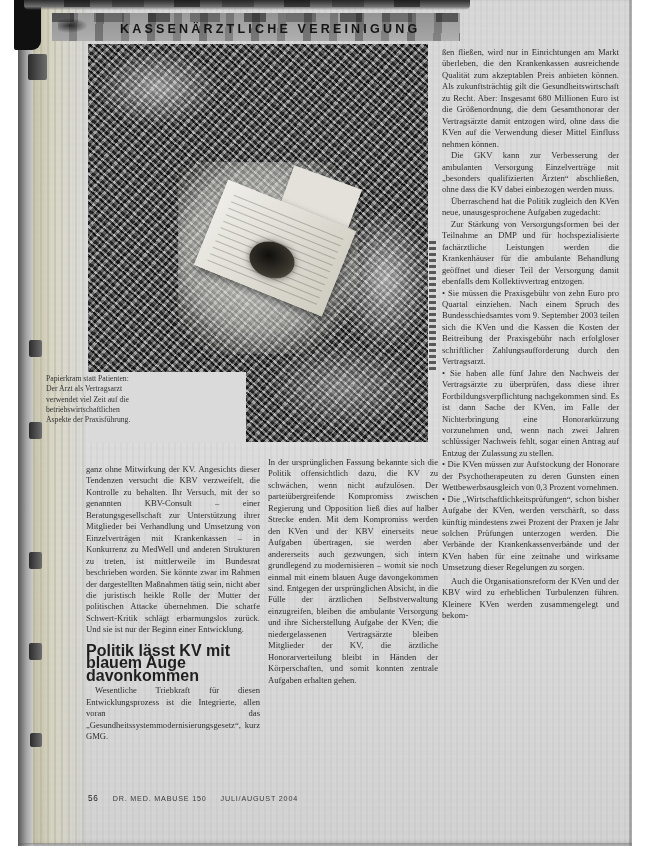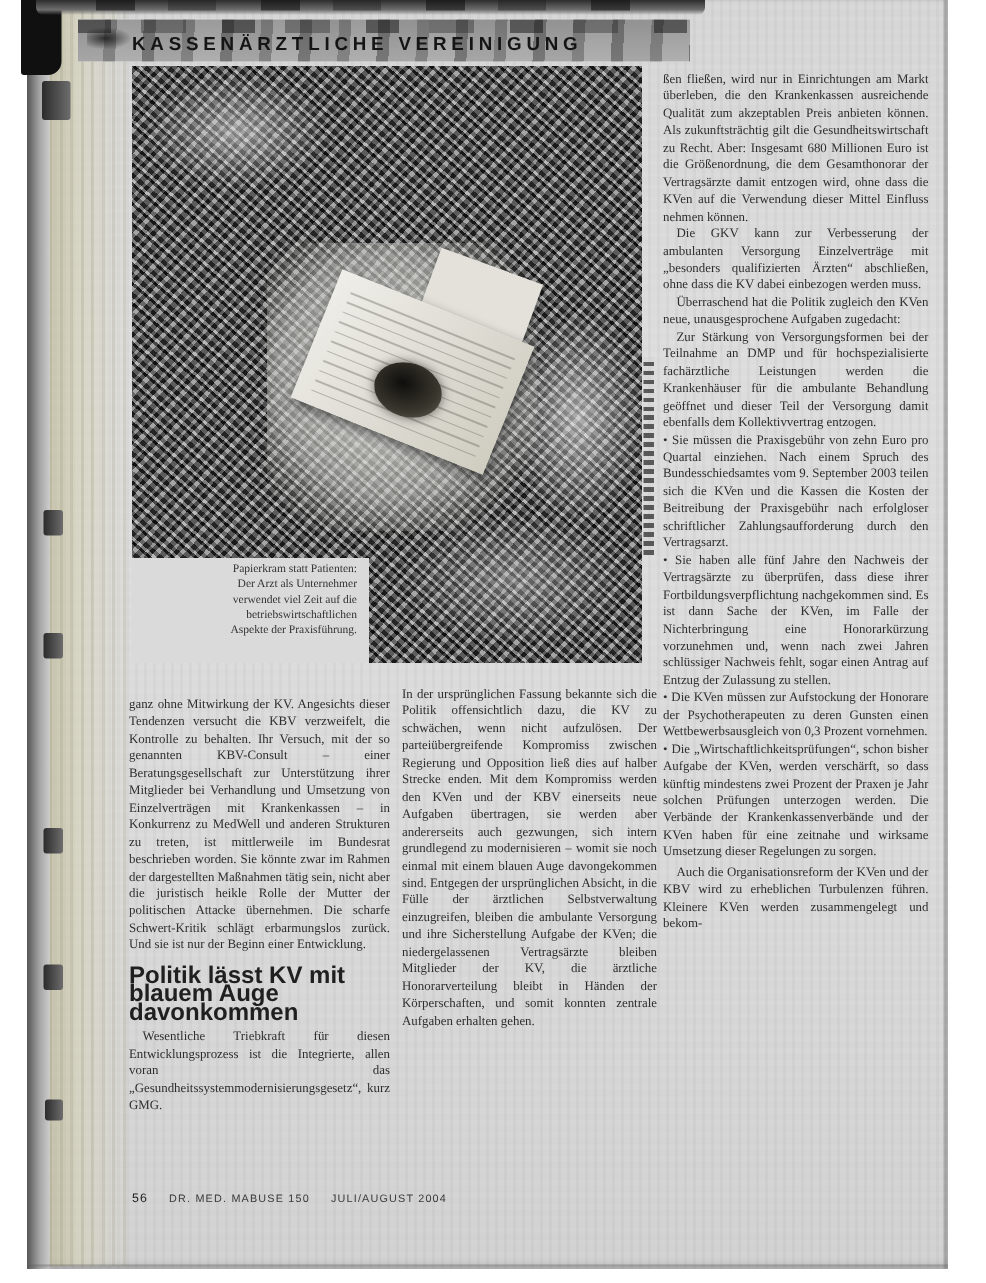--- a/index.html
+++ b/index.html
@@ -65,24 +65,24 @@
   }
   .masthead::before{
     content:"";position:absolute;left:0;top:0;width:100%;height:9px;
     background:repeating-linear-gradient(90deg, rgba(18,18,18,.5) 0 22px, transparent 22px 42px, rgba(35,35,35,.38) 42px 72px, transparent 72px 96px);
   }
   .masthead-smudge{
     position:absolute;left:6px;top:5px;width:30px;height:15px;
     background:radial-gradient(ellipse at 40% 50%, rgba(20,20,20,.8), rgba(20,20,20,0) 70%);
   }
   .masthead-title{
-    position:absolute;left:36px;top:9px;
+    position:absolute;left:52px;top:9px;
     font-family:"Liberation Sans", sans-serif;font-weight:700;
     font-size:12.5px;letter-spacing:3.2px;color:#151515;
-    filter:blur(.35px);white-space:nowrap;
+    filter:blur(.35px);white-space:nowrap;padding-left:16px;
   }
 
   
   .photo{
     position:absolute;left:88px;top:44px;width:340px;height:398px;overflow:hidden;
     background:
       repeating-linear-gradient(41deg, rgba(10,10,10,.6) 0 2px, rgba(205,205,205,.5) 2px 4px, rgba(28,28,28,.45) 4px 7px, rgba(165,165,165,.4) 7px 10px),
       repeating-linear-gradient(-47deg,#171717 0 3px,#8c8c8c 3px 5px,#2a2a2a 5px 9px,#a5a5a5 9px 12px),
       repeating-linear-gradient(5deg,#3b3b3b 0 7px,#6e6e6e 7px 13px);
   }
@@ -118,21 +118,21 @@
     position:absolute;left:88px;top:372px;width:158px;height:70px;background:#dadada;
   }
   .credit-strip{
     position:absolute;left:429px;top:238px;width:7px;height:132px;filter:blur(.3px);
     background:repeating-linear-gradient(0deg, rgba(55,55,55,.8) 0 3px, rgba(205,205,205,.25) 3px 6px);
   }
 
   
   .caption{
     position:absolute;left:46px;top:374px;width:192px;
-    text-align:right;font-size:7.7px;line-height:10.3px;color:#323232;
+    font-size:7.7px;line-height:10.3px;color:#323232;
     filter:blur(.35px);
   }
 
   
   .col{
     position:absolute;text-align:justify;
     font-size:8.6px;line-height:11.45px;color:#2e2e2e;
     filter:blur(.38px);overflow:hidden;
     -webkit-hyphens:auto;hyphens:auto;
   }
@@ -186,21 +186,21 @@
   <div class="photo-scene"></div>
   <div class="paper-slip"></div>
   <div class="paper"></div>
   <div class="blob"></div>
 </div>
 <div class="photo-notch"></div>
 <div class="credit-strip"></div>
 
 <div class="caption">
   <div>Papierkram statt Patienten:</div>
-  <div>Der Arzt als Unternehmer</div>
+  <div>Der Arzt als Vertragsarzt</div>
   <div>verwendet viel Zeit auf die</div>
   <div>betriebswirtschaftlichen</div>
   <div>Aspekte der Praxisführung.</div>
 </div>
 
 <div class="col" id="col-left">
   <p>ganz ohne Mitwirkung der KV. Angesichts dieser Tendenzen versucht die KBV verzweifelt, die Kontrolle zu behalten. Ihr Versuch, mit der so genannten KBV-Consult – einer Beratungsgesellschaft zur Unterstützung ihrer Mitglieder bei Verhandlung und Umsetzung von Einzelverträgen mit Krankenkassen – in Konkurrenz zu MedWell und anderen Strukturen zu treten, ist mittlerweile im Bundesrat beschrieben worden. Sie könnte zwar im Rahmen der dargestellten Maßnahmen tätig sein, nicht aber die juristisch heikle Rolle der Mutter der politischen Attacke übernehmen. Die scharfe Schwert-Kritik schlägt erbarmungslos zurück. Und sie ist nur der Beginn einer Entwicklung.</p>
   <h3 class="subhead">Politik lässt KV mit blauem Auge davonkommen</h3>
   <p class="ind">Wesentliche Triebkraft für diesen Entwicklungsprozess ist die Integrierte, allen voran das „Gesundheitssystemmodernisierungsgesetz“, kurz GMG.</p>
 </div>

